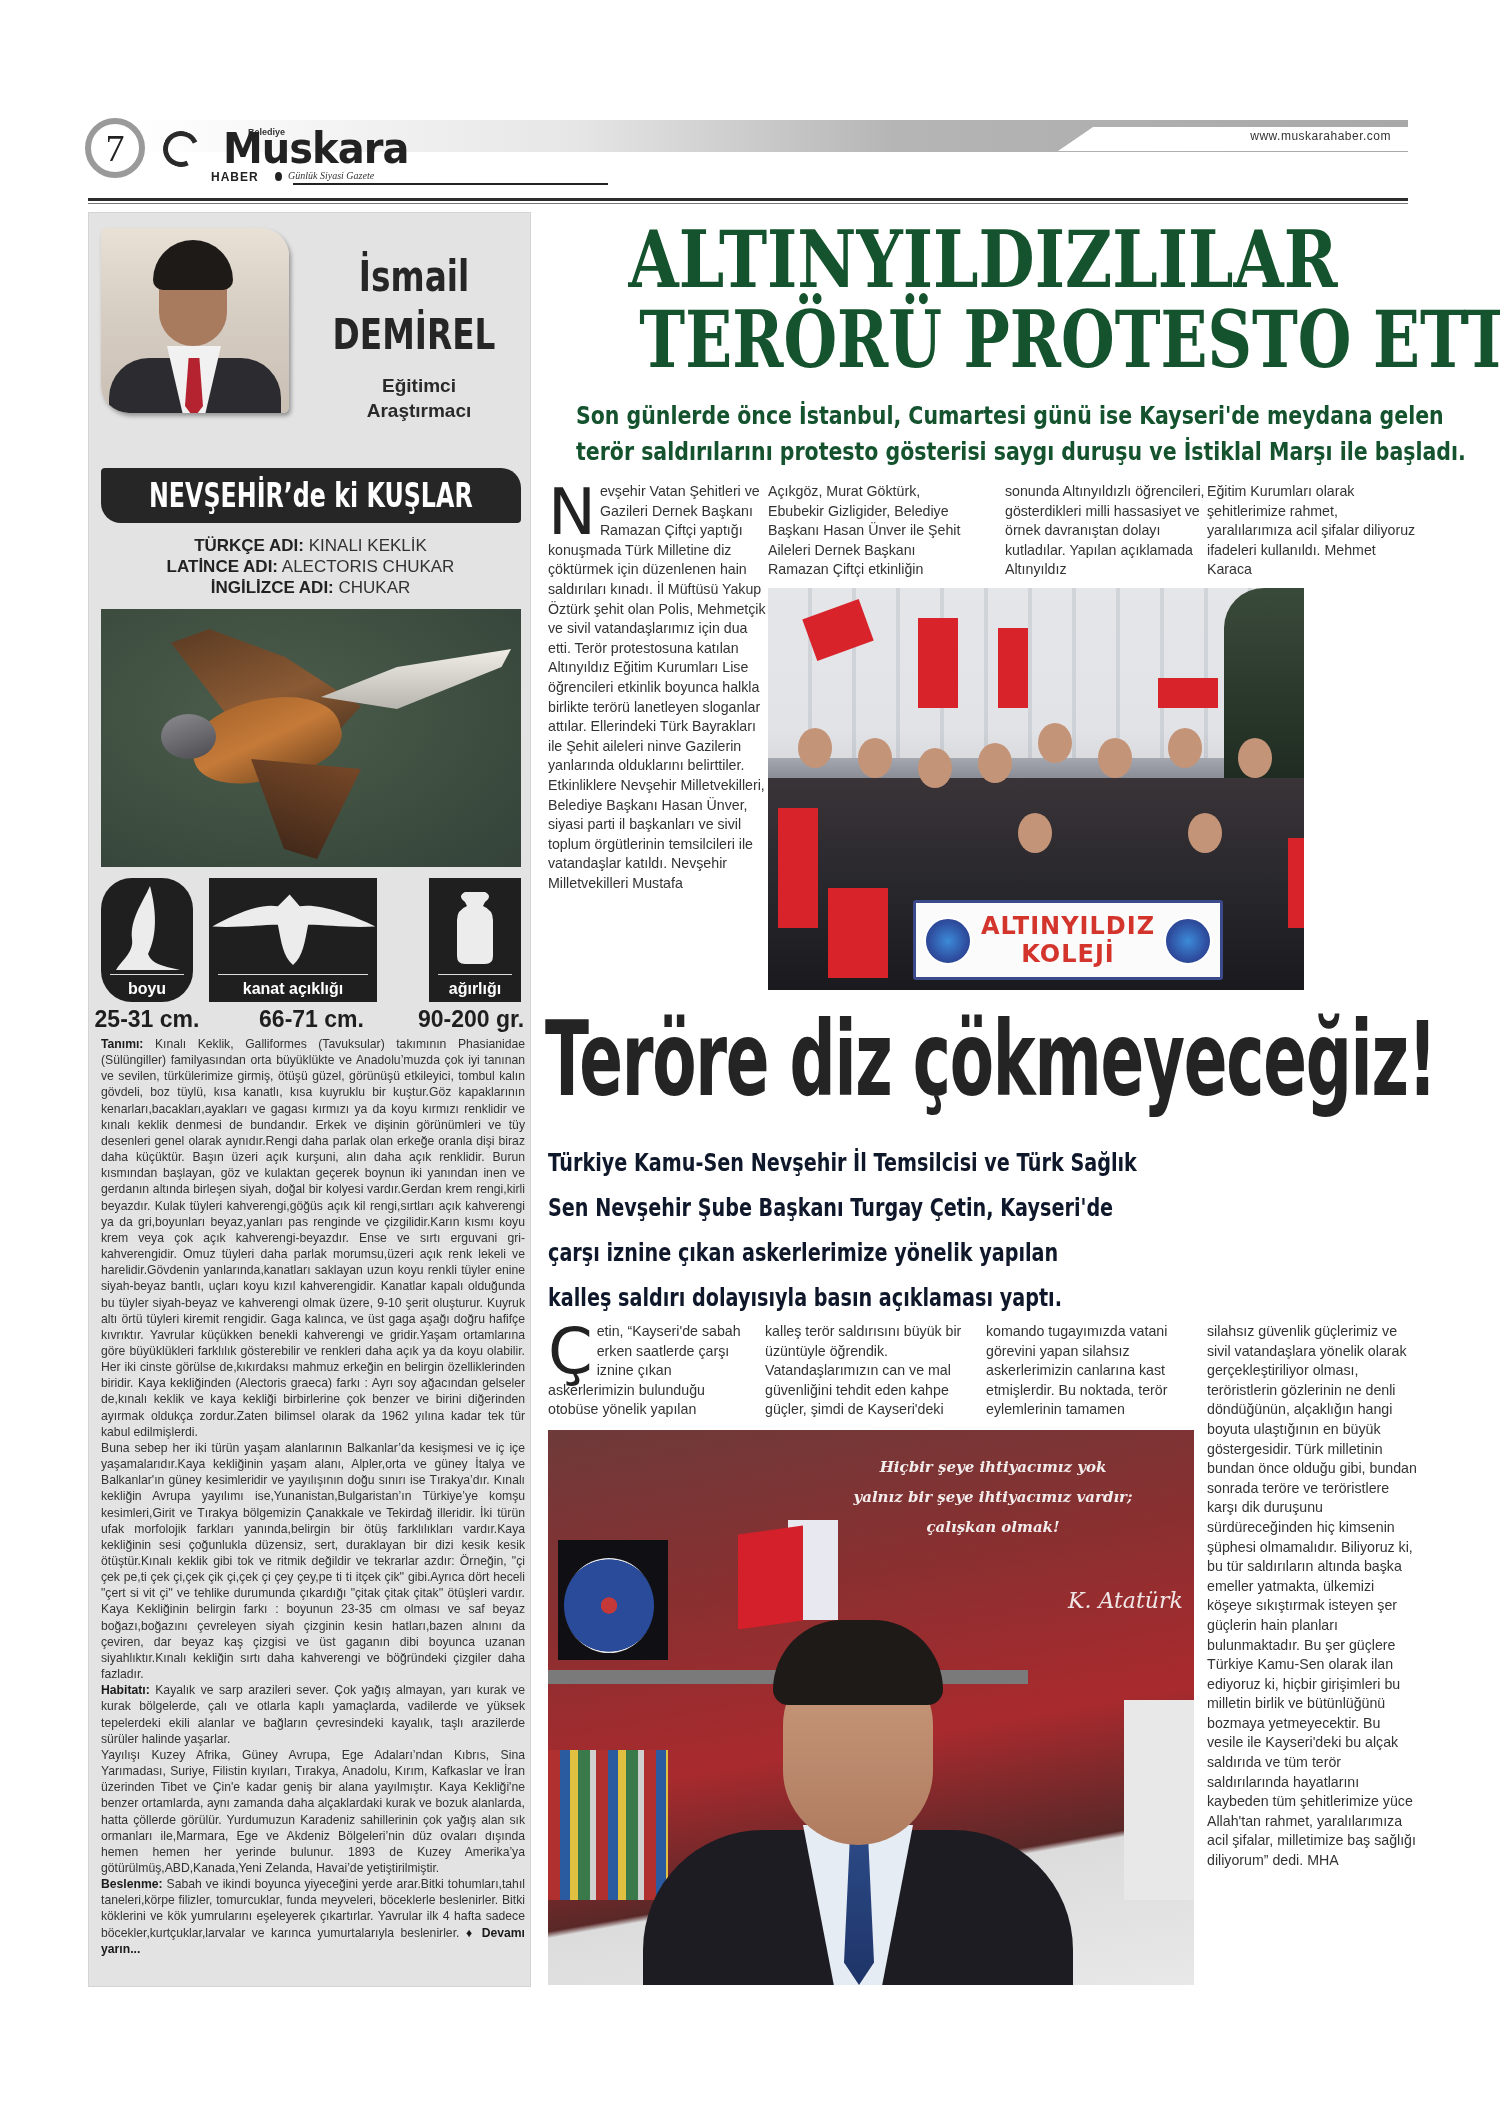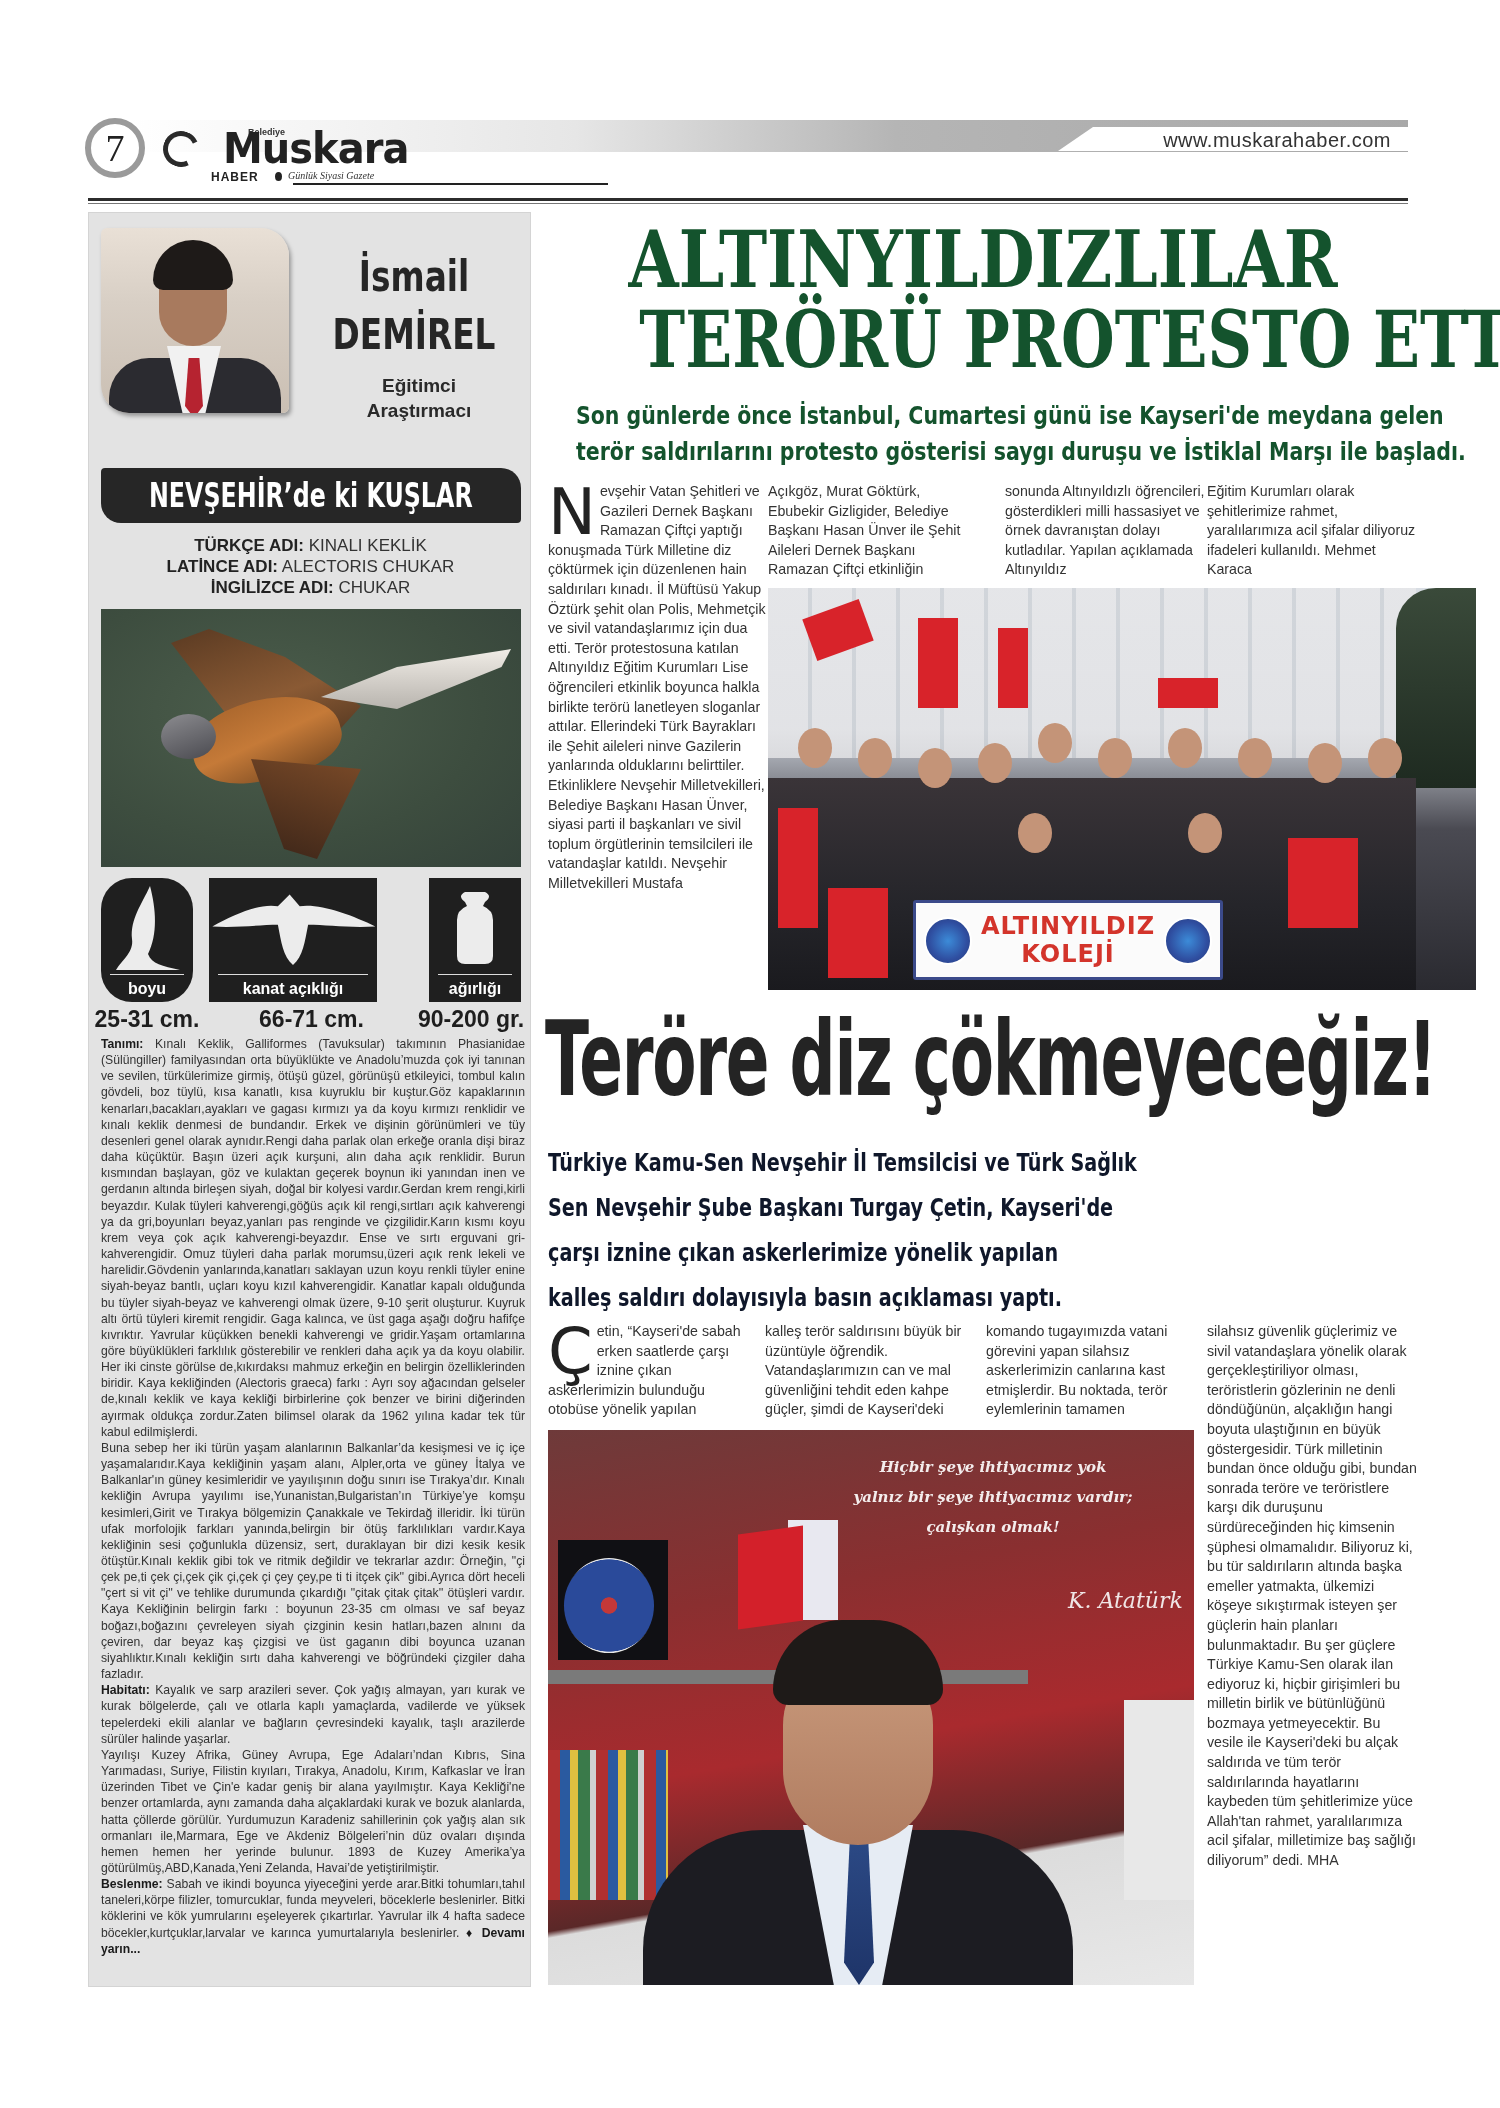--- a/index.html
+++ b/index.html
@@ -5,21 +5,21 @@
   * { box-sizing: border-box; margin: 0; padding: 0; }
   html, body { width: 1500px; height: 2108px; background: #ffffff; overflow: hidden; }
   body { position: relative; font-family: "Liberation Sans", sans-serif; color: #2a2a2a; }
 
   
   .masthead { position: absolute; left: 88px; top: 115px; width: 1325px; height: 100px; }
   .mh-grad { position: absolute; left: 40px; top: 5px; width: 1280px; height: 32px;
     background: linear-gradient(90deg, #ffffff 0%, #e6e6e6 35%, #b5b5b5 60%, #a8a8a8 100%); }
   .mh-url-box { position: absolute; right: 5px; top: 12px; width: 350px; height: 24px; background:#fff;
     clip-path: polygon(10% 0, 100% 0, 100% 100%, 0 100%); }
-  .mh-url { position: absolute; right: 22px; top: 14px; font-size: 20px; letter-spacing: 0.5px; color:#333; }
+  .mh-url { position: absolute; right: 22px; top: 14px; font-size: 12px; letter-spacing: 0.5px; color:#333; }
   .mh-darkbar { position: absolute; left: 0; top: 42px; width: 1320px; height: 38px; }
   .mh-darkbar .tab { position: absolute; left: 525px; top: 0; width: 795px; height: 38px; background: #303030;
     clip-path: polygon(6% 0, 100% 0, 100% 100%, 0 100%); }
   .mh-section { position: absolute; left: 555px; top: 2px; color: #fff; font-family: "DejaVu Sans", sans-serif;
     font-weight: bold; font-size: 25px; letter-spacing: 2px; }
   .mh-date { position: absolute; right: 22px; top: 6px; color: #fff; font-size: 22px; letter-spacing: 0.3px; }
   .mh-line1 { position: absolute; left: 0; top: 83px; width: 1320px; height: 3px; background:#2c2c2c; }
   .mh-line2 { position: absolute; left: 0; top: 88px; width: 1320px; height: 1px; background:#777; }
   .mh-hline { position: absolute; left: 205px; top: 68px; width: 315px; height: 2px; background:#222; }
   .page-num { position: absolute; left: -3px; top: 3px; width: 60px; height: 60px; border-radius: 50%;
@@ -84,21 +84,21 @@
   .a1-title { position:absolute; left: 548px; top: 220px; width: 870px; text-align:center; font-family: "DejaVu Serif", serif; font-weight: bold;
     color:#14532d; line-height: 80px; }
   .a1-title .l1 { display:block; font-size: 78px; transform: scaleX(0.83); transform-origin: center; white-space:nowrap; }
   .a1-title .l2 { display:block; font-size: 78px; transform: scaleX(0.79); transform-origin: center; white-space:nowrap; }
   .a1-sub { position:absolute; left: 576px; top: 398px; width: 870px; font-family:"DejaVu Sans", sans-serif; font-weight: bold; font-size: 25px; line-height: 36px; color:#14532d; }
   .a1-sub span { display:block; transform: scaleX(0.82); transform-origin: left; white-space: nowrap; }
 
   .col-text { position:absolute; font-size: 14.2px; line-height: 19.6px; color:#333; }
   .dropcap { float:left; font-size: 64px; line-height: 56px; margin: 2px 4px -4px 0; color:#222; font-family: "DejaVu Sans", sans-serif; }
 
-  .protest-photo { position:absolute; left: 768px; top: 588px; width: 708px; height: 402px; overflow:hidden;
+  .protest-photo { position:absolute; left: 768px; top: 588px; width: 536px; height: 402px; overflow:hidden;
     background: linear-gradient(180deg, #d8dde3 0%, #c9ced6 35%, #4a4a52 60%, #2a2a30 100%); }
   .protest-photo .bldg { position:absolute; left:0; top:0; width:648px; height:170px;
     background: repeating-linear-gradient(90deg, #e8e8ea 0 40px, #cfd3d8 40px 44px); opacity:0.8; }
   .protest-photo .tree { position:absolute; right:0; top:0; width:80px; height:200px; background: linear-gradient(180deg,#3a4a3a,#1e2a20); border-radius: 40px 0 0 0; }
   .protest-photo .flag { position:absolute; width:60px; height:44px; background:#d8232a; }
   .protest-photo .crowd { position:absolute; left:0; top:190px; width:648px; height:212px;
     background: linear-gradient(180deg, #3a3438 0%, #25252a 60%, #1a1a1e 100%); }
   .protest-photo .head { position:absolute; width:34px; height:40px; border-radius:50%; background:#c49478; }
   .banner { position:absolute; left: 145px; top: 312px; width: 310px; height: 80px; background:#fbfbfb; border: 3px solid #3b4a8a; border-radius: 3px;
     display:flex; flex-direction: column; align-items:center; justify-content:center; }

